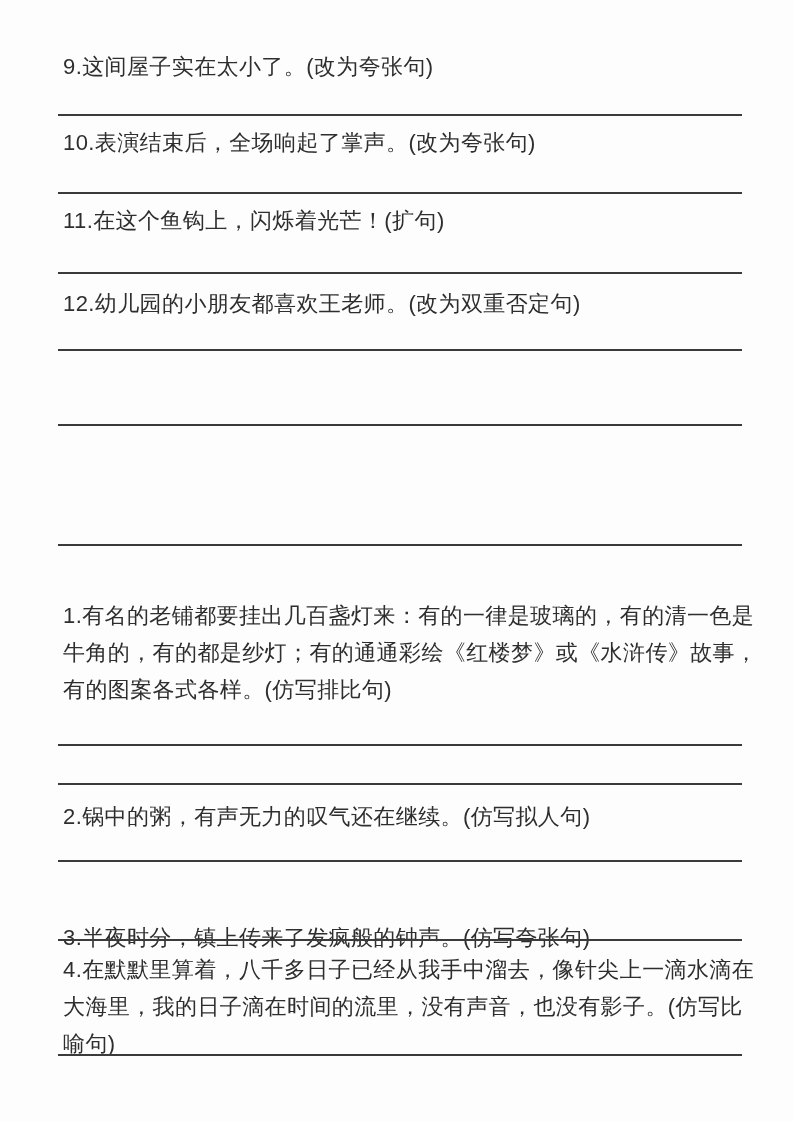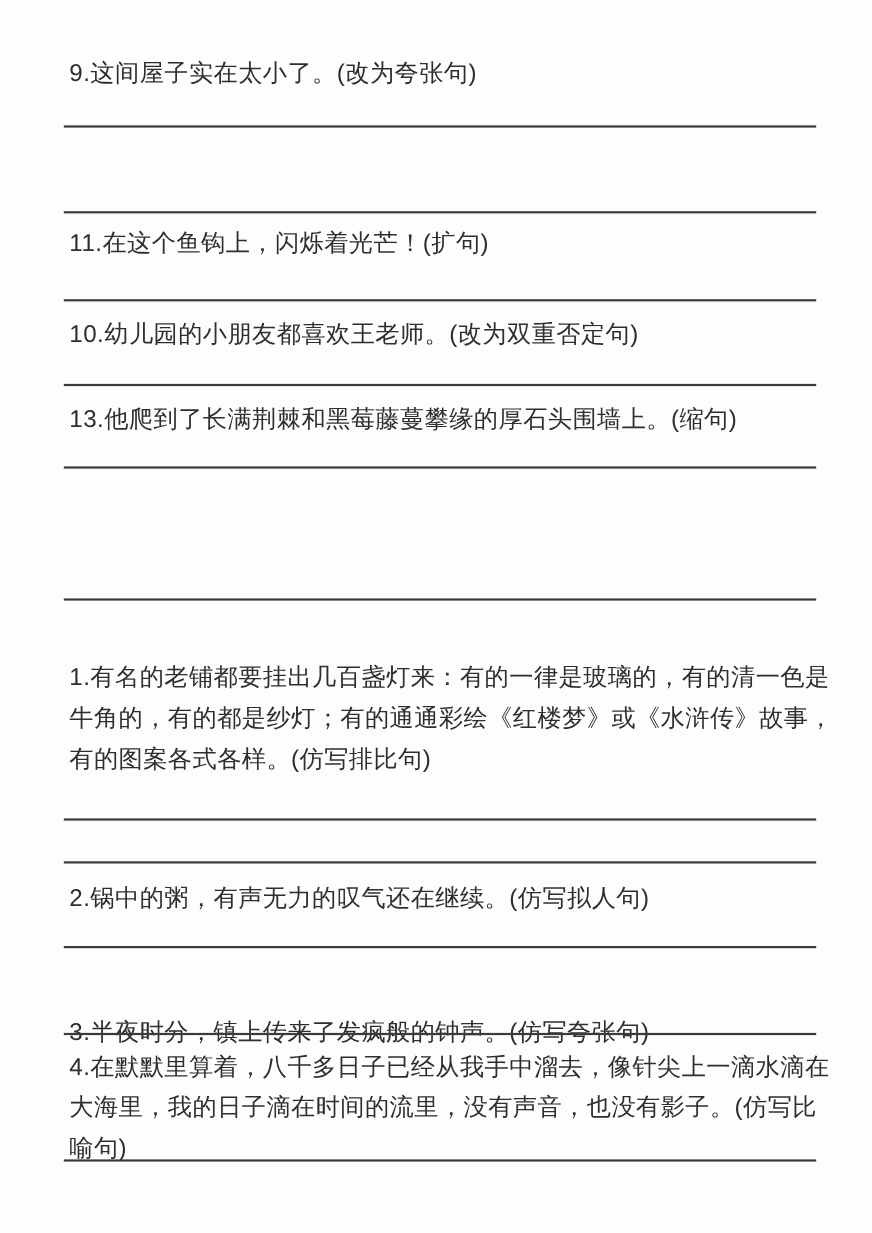--- a/index.html
+++ b/index.html
@@ -43,29 +43,29 @@
   }
 </style>
 </head>
 <body>
 
 <div class="page" style="background: rgb(253, 253, 253); color: rgb(46, 46, 46);">
 
   <div class="question" style="top:48px">9.这间屋子实在太小了。(改为夸张句)</div>
   <div class="answer-line" style="top: 114px; border-top-color: rgb(59, 59, 59);"></div>
 
+  <div class="question" style="top:124px">10.表演结束后，全场响起了掌声。(改为夸张句)</div>
   <div class="answer-line" style="top: 192px; border-top-color: rgb(59, 59, 59);"></div>
 
   <div class="question" style="top:202px">11.在这个鱼钩上，闪烁着光芒！(扩句)</div>
   <div class="answer-line" style="top: 272px; border-top-color: rgb(59, 59, 59);"></div>
 
-  <div class="question" style="top:285px">10.幼儿园的小朋友都喜欢王老师。(改为双重否定句)</div>
+  <div class="question" style="top:285px">12.幼儿园的小朋友都喜欢王老师。(改为双重否定句)</div>
   <div class="answer-line" style="top: 349px; border-top-color: rgb(59, 59, 59);"></div>
 
-  <div class="question" style="top:362px">13.他爬到了长满荆棘和黑莓藤蔓攀缘的厚石头围墙上。(缩句)</div>
   <div class="answer-line" style="top: 424px; border-top-color: rgb(59, 59, 59);"></div>
 
   <div class="answer-line" style="top: 544px; border-top-color: rgb(59, 59, 59);"></div>
 
 
   <div class="question" style="top:597px">1.有名的老铺都要挂出几百盏灯来：有的一律是玻璃的，有的清一色是牛角的，有的都是纱灯；有的通通彩绘《红楼梦》或《水浒传》故事，有的图案各式各样。(仿写排比句)</div>
   <div class="answer-line" style="top: 744px; border-top-color: rgb(59, 59, 59);"></div>
   <div class="answer-line" style="top: 783px; border-top-color: rgb(59, 59, 59);"></div>
 
   <div class="question" style="top:798px">2.锅中的粥，有声无力的叹气还在继续。(仿写拟人句)</div>

